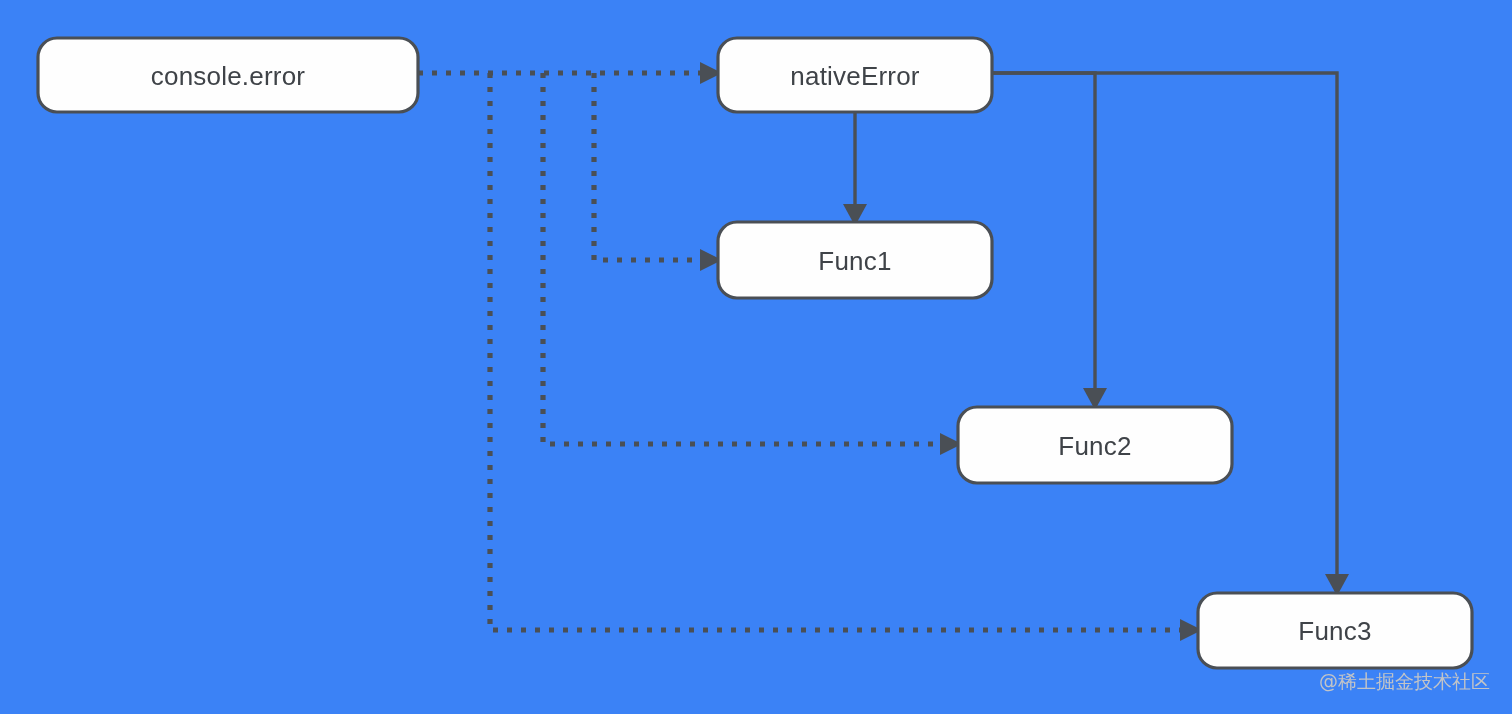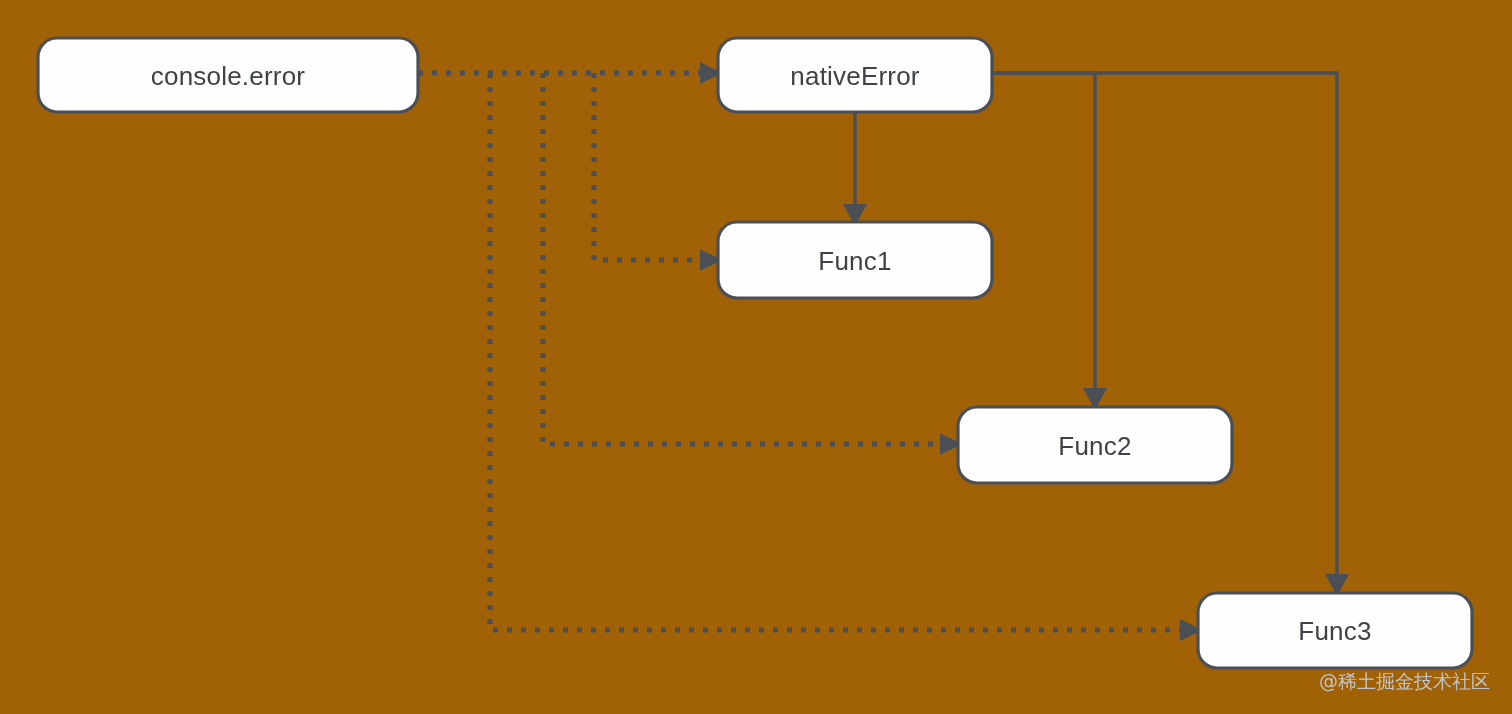--- a/index.html
+++ b/index.html
@@ -8,21 +8,21 @@
     padding: 0;
     background: #ffffff;
   }
   body {
     font-family: "Liberation Sans", "DejaVu Sans", sans-serif;
   }
   #canvas {
     position: relative;
     width: 1512px;
     height: 714px;
-    background: #a16207;
+    background: #3b82f6;
     overflow: hidden;
   }
   #diagram-svg {
     position: absolute;
     left: 0;
     top: 0;
     width: 1512px;
     height: 714px;
   }
   .node-label {

